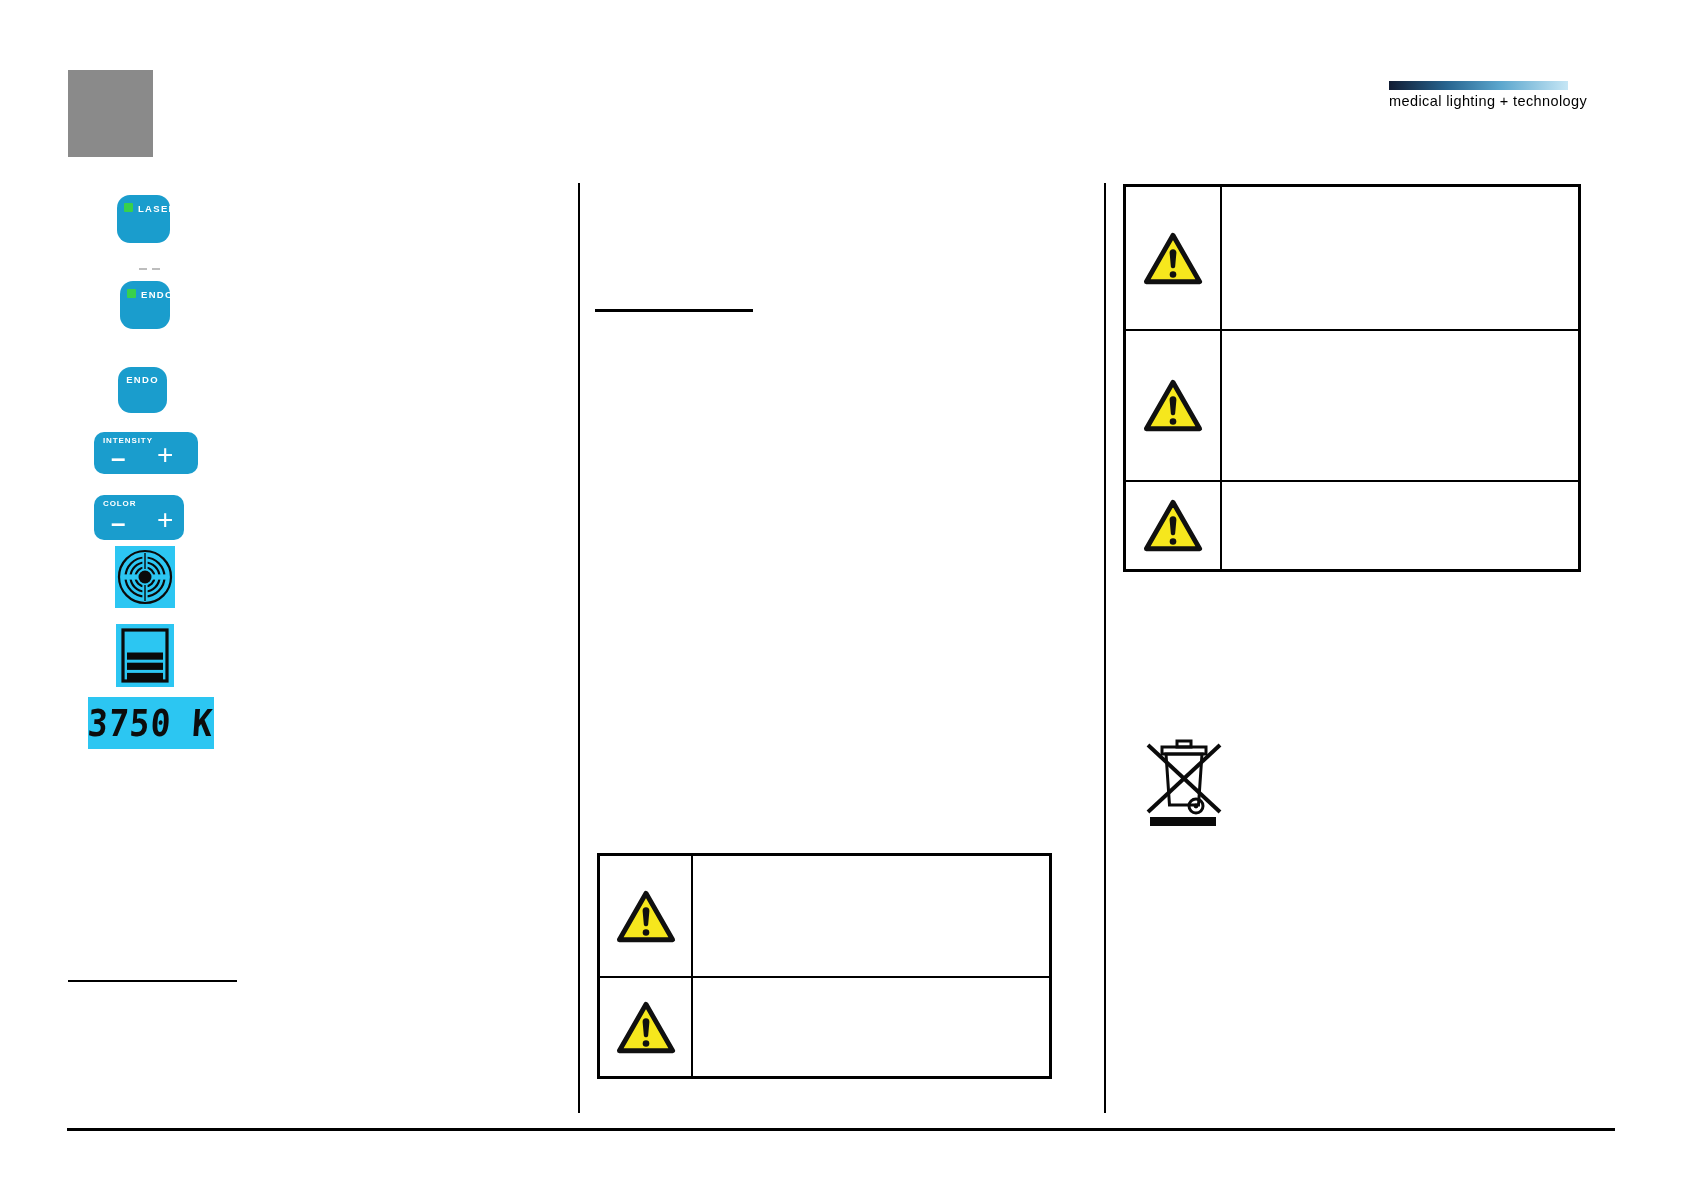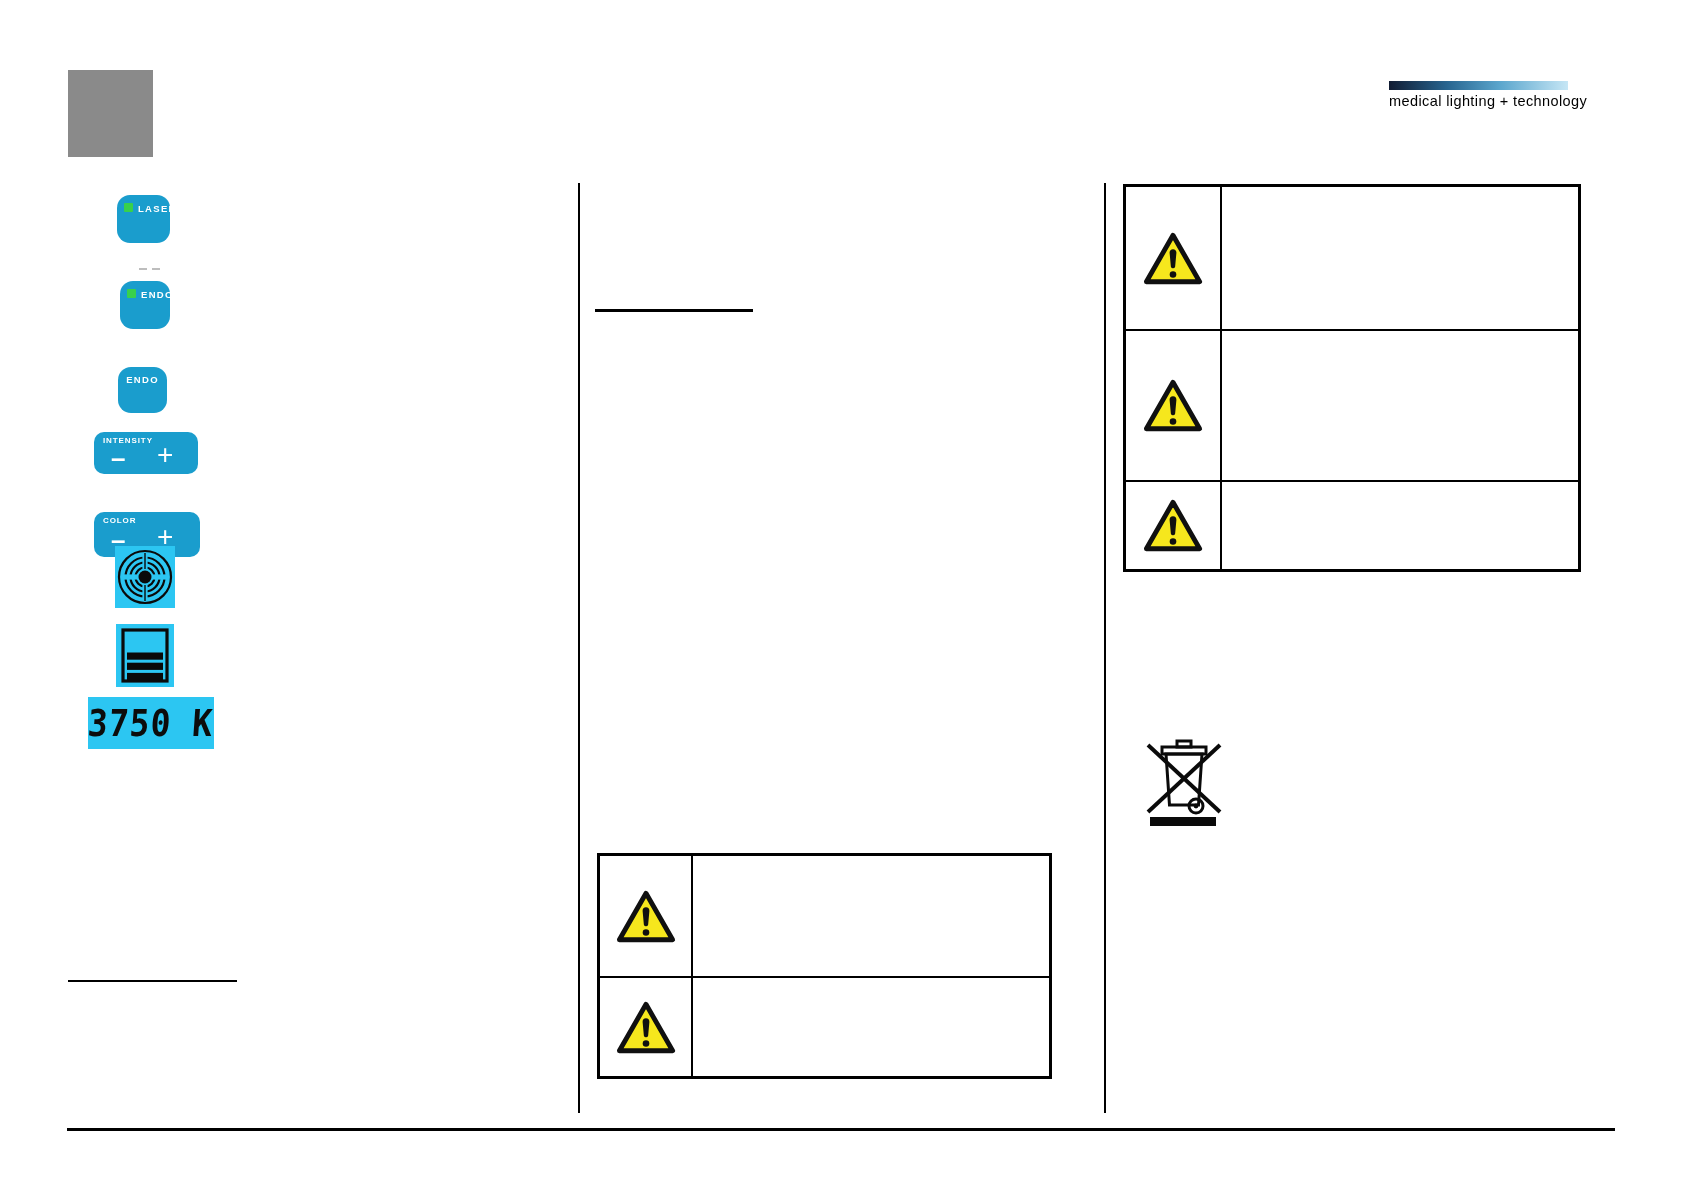--- a/index.html
+++ b/index.html
@@ -27,21 +27,21 @@
   }
 
   
   .btn { position:absolute; background:#1a9dcd; box-sizing:border-box; }
   .btn-small { border-radius:13px; }
   .btn-wide  { border-radius:10px; }
   #laser-btn { left:117px; top:195px; width:53px; height:48px; }
   #sync-btn  { left:120px; top:281px; width:50px; height:48px; }
   #endo-btn  { left:118px; top:367px; width:49px; height:46px; }
   #intensity-btn { left:94px; top:432px; width:104px; height:42px;padding-left:20px; }
-  #color-btn     { left:94px; top:512px; width:106px; height:45px; }
+  #color-btn     { left:94px; top:495px; width:90px; height:45px; }
 
   .led { position:absolute; left:7px; top:8px; width:9px; height:9px; background:#38d14b; border-radius:1px; }
   .btn-label {
     position:absolute; left:21px; top:9px; font-size:9.5px; font-weight:bold;
     color:#ffffff; letter-spacing:1.3px; line-height:1;
   }
   .btn-label.centered { left:0; right:0; top:8px; text-align:center; letter-spacing:1.3px; }
   .wide-label {
     position:absolute; left:9px; top:5px; font-size:8px; font-weight:bold;
     color:#ffffff; letter-spacing:0.9px; line-height:1;

